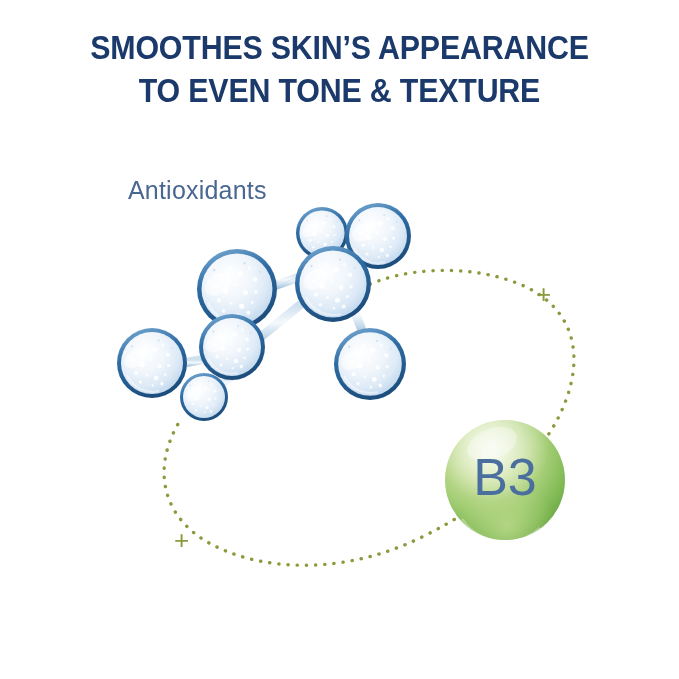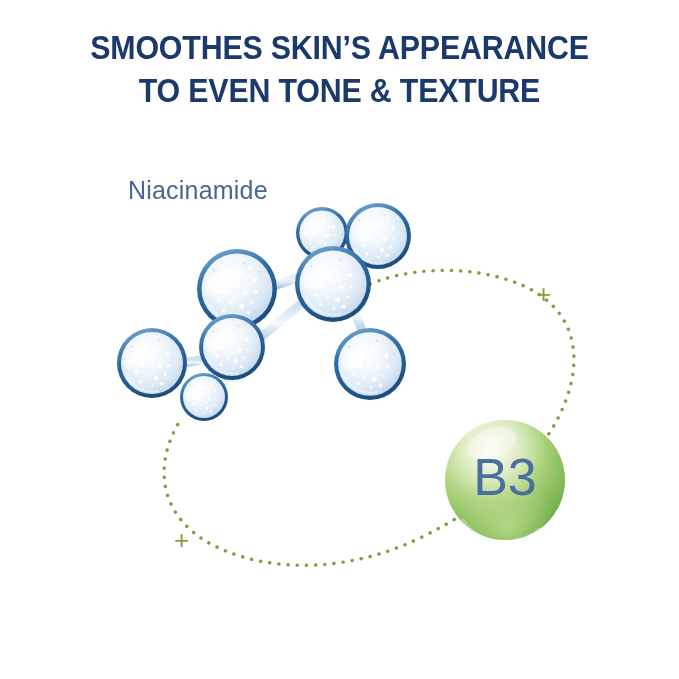--- a/index.html
+++ b/index.html
@@ -232,20 +232,20 @@
     <g>
       <circle cx="505" cy="480" r="60" fill="url(#sphereGreen)"></circle>
       <circle cx="505" cy="480" r="60" fill="url(#sphereBase)"></circle>
       <circle cx="505" cy="480" r="60" fill="url(#sphereSheen)"></circle>
       <ellipse cx="492" cy="444" rx="26" ry="15" fill="#ffffff" opacity="0.32" transform="rotate(-22 492 444)"></ellipse>
       <path d="M 462 519 A 52 52 0 0 0 540 528" fill="none" stroke="#ffffff" stroke-width="3" opacity="0.30"></path>
       <text x="505" y="495" text-anchor="middle" font-family="Liberation Sans, sans-serif" font-size="52" font-weight="400" fill="#4a6f9e">B3</text>
     </g>
   </svg>
 
-  <div class="ingredient-label" id="label-antioxidants">Niacinamide</div>
+  <div class="ingredient-label" id="label-antioxidants">Antioxidants</div>
 
 
   <div class="plus-sign" id="plus-right">+</div>
 
   <div class="plus-sign" id="plus-left">+</div>
 
 </div>
 
 </body></html>

